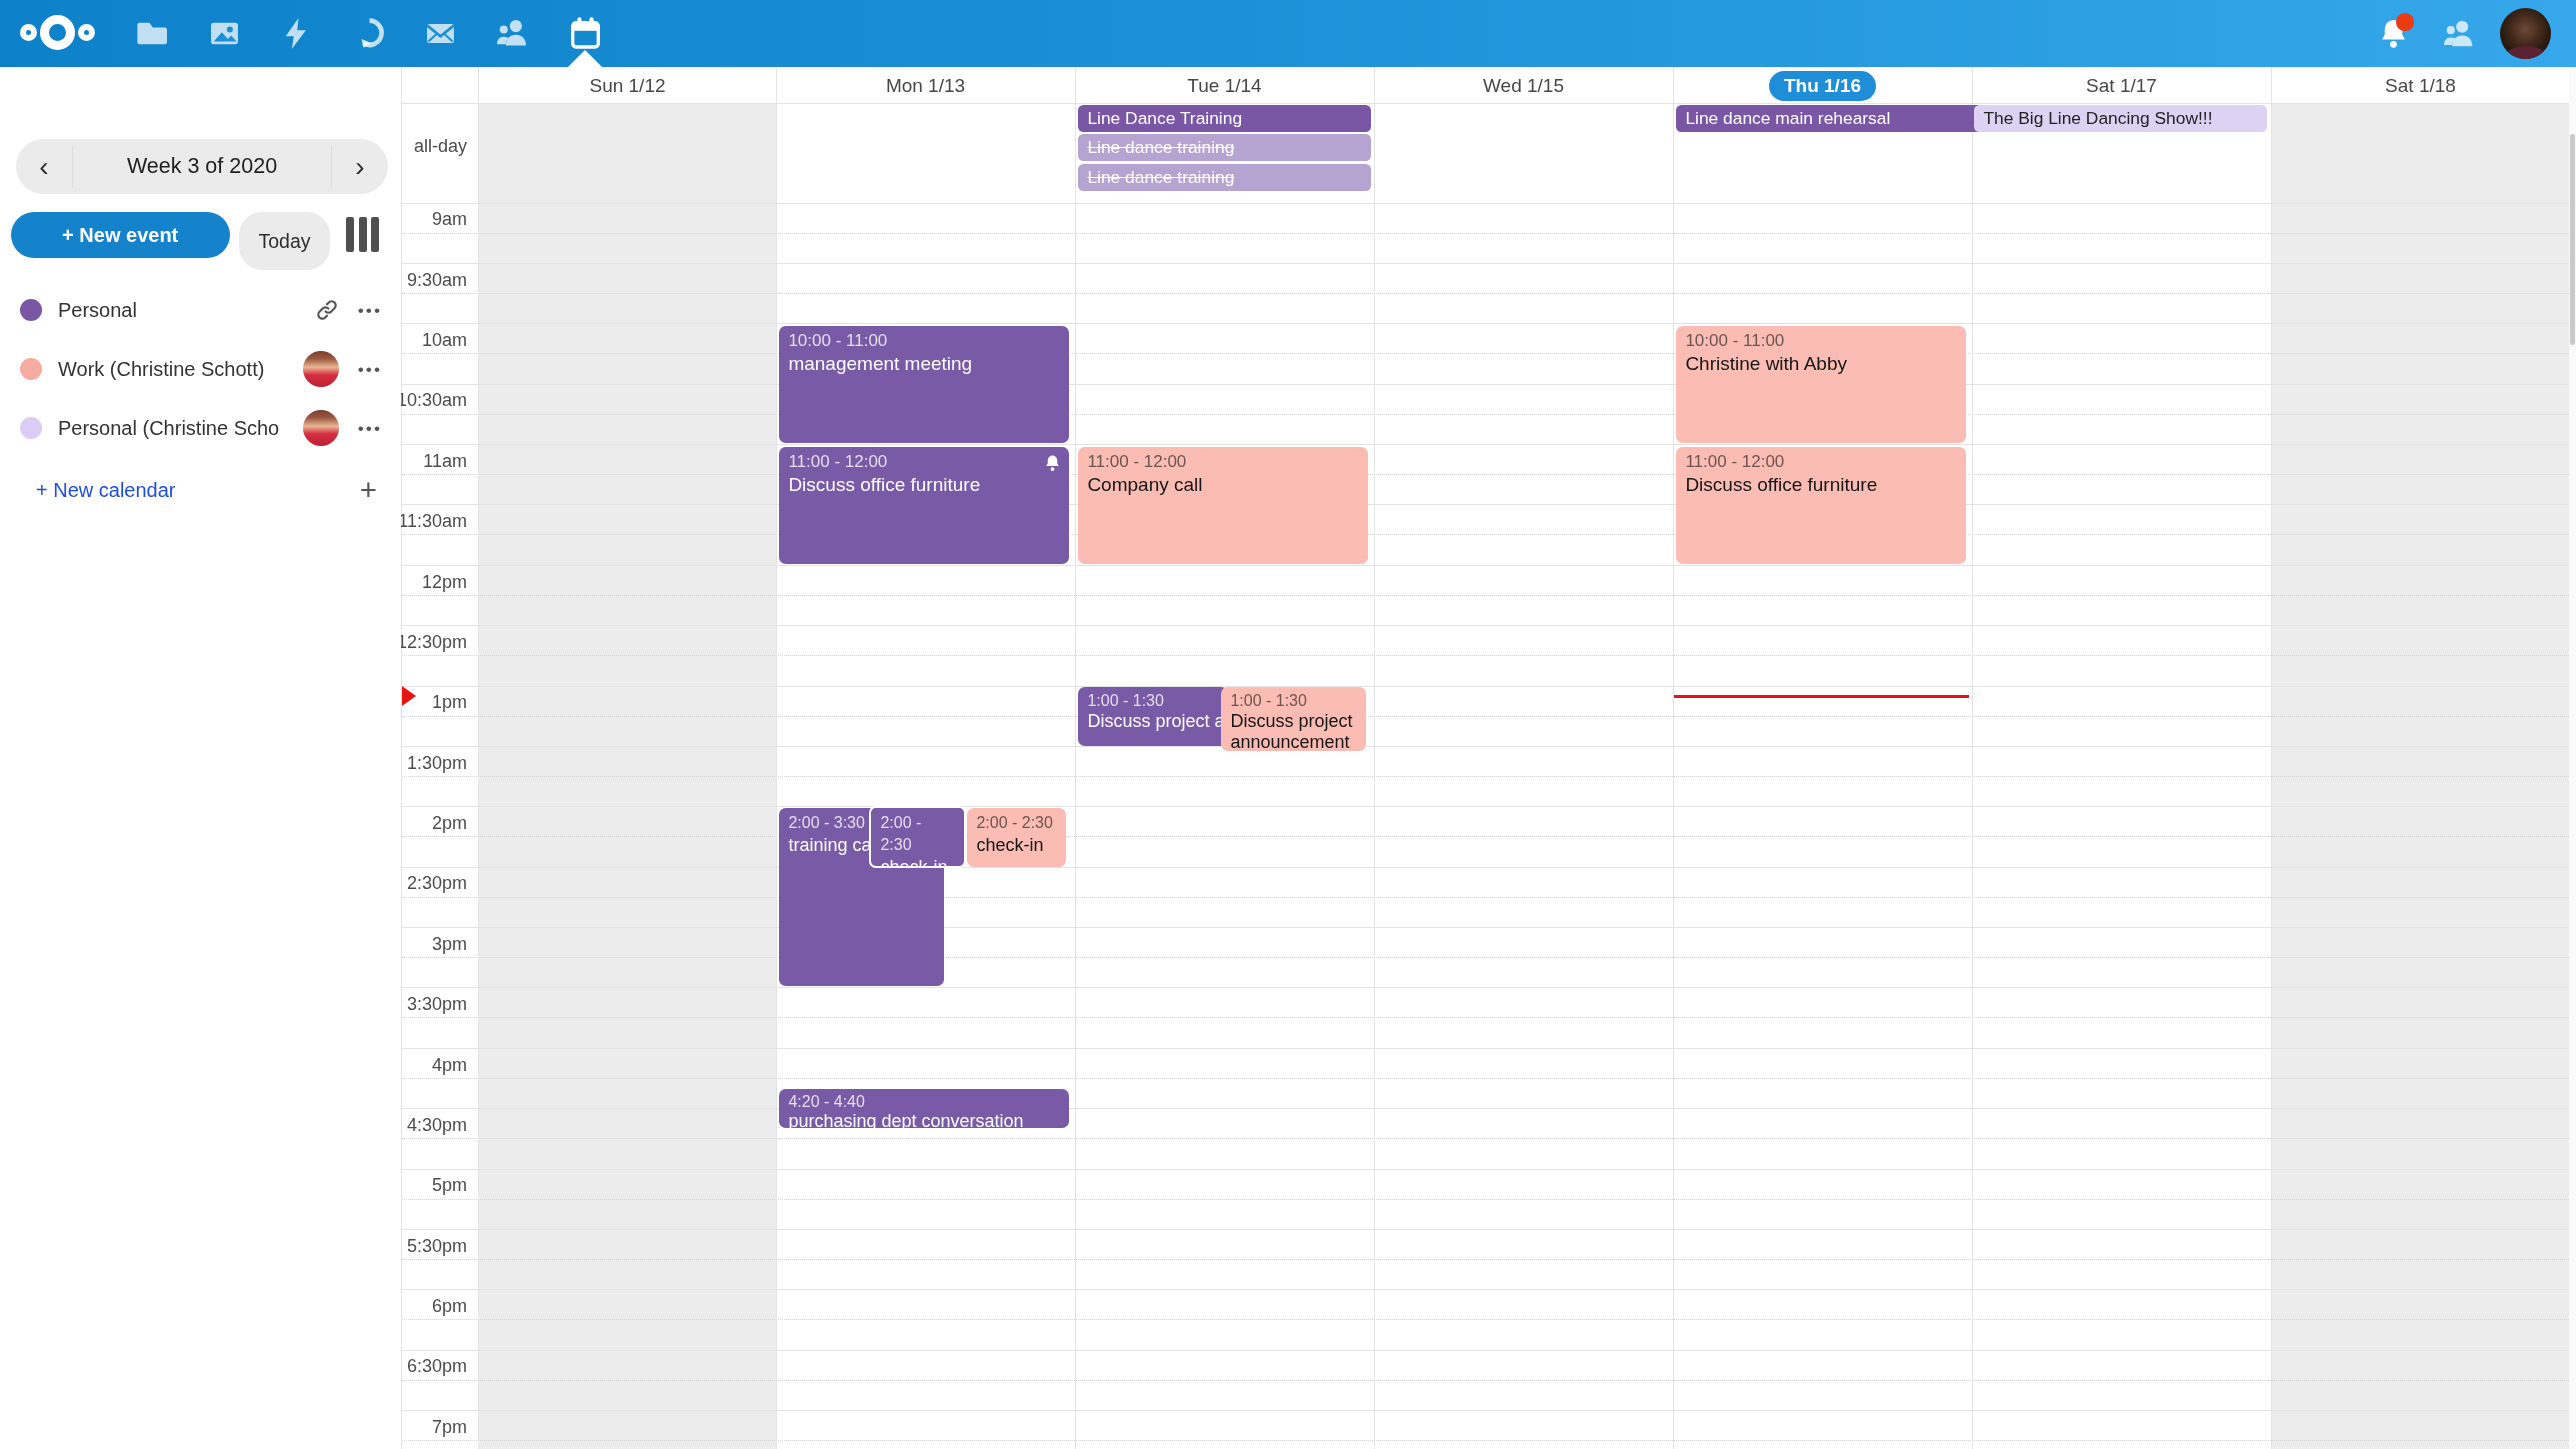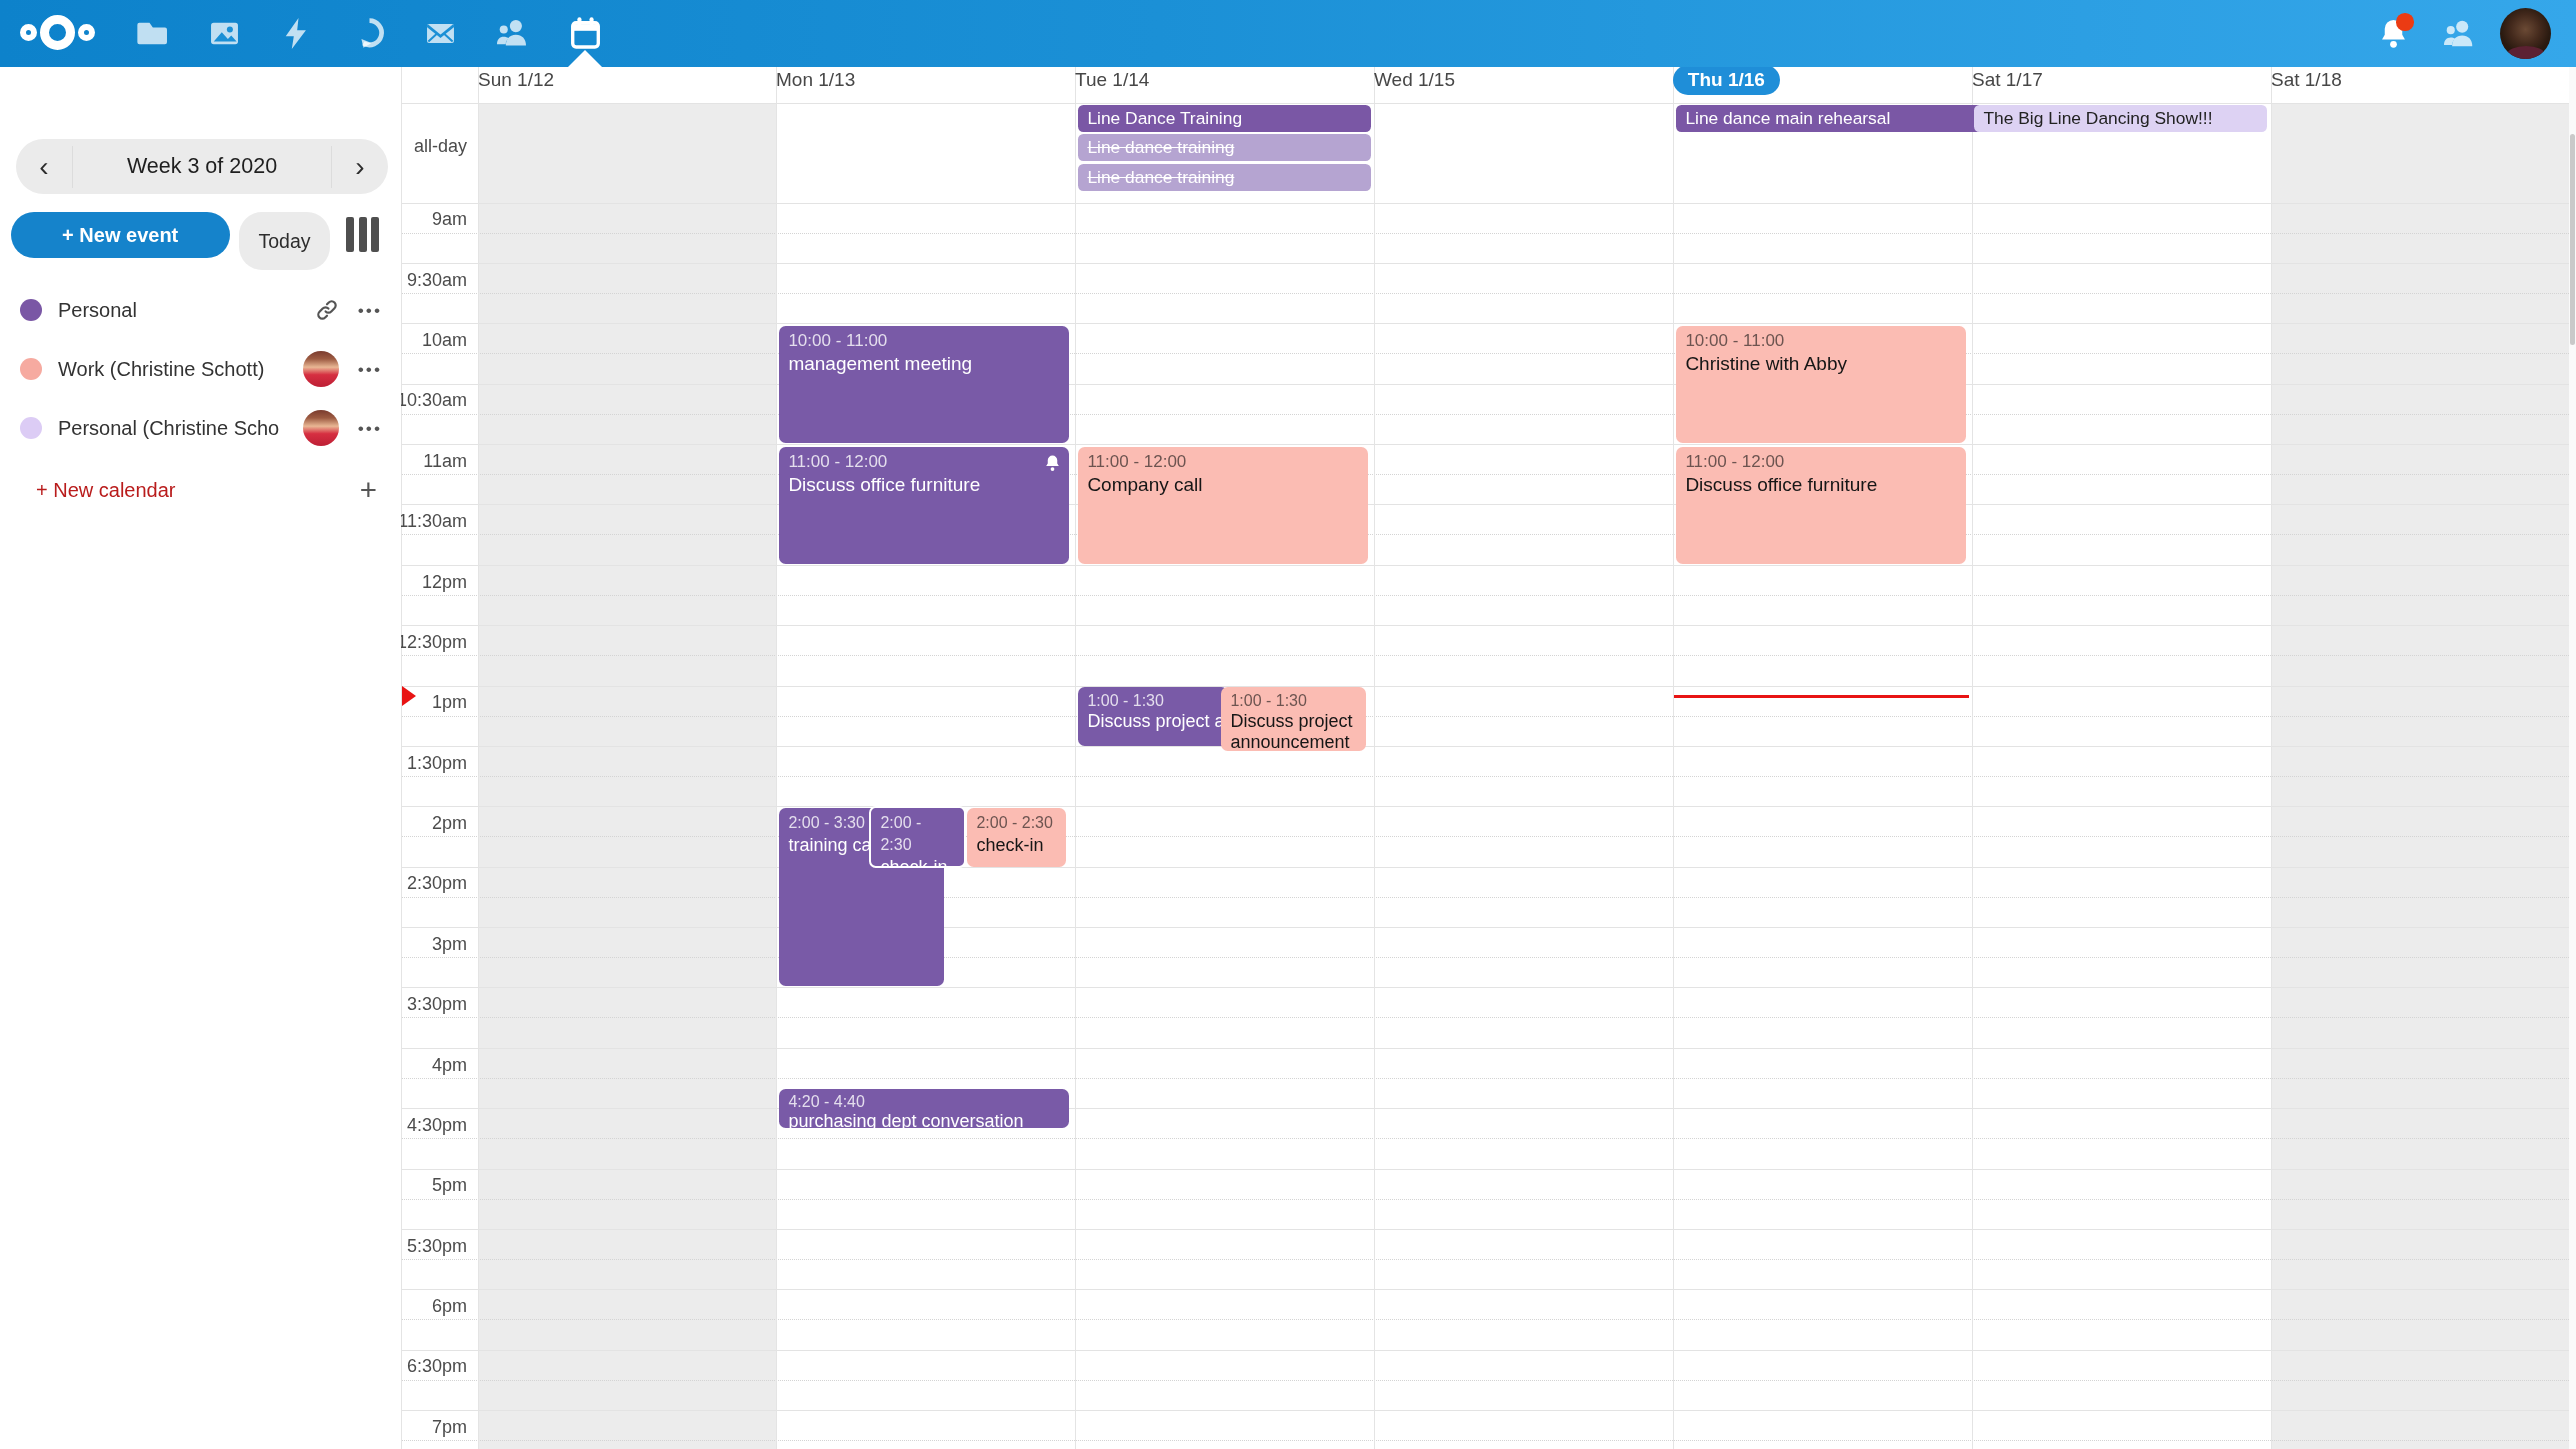--- a/index.html
+++ b/index.html
@@ -36,27 +36,27 @@
               border-radius:23px; color:#2d2d2d; font-size:19.5px; font-family:inherit; }
   .viewSwitch { position:absolute; left:346px; top:150px; width:35px; height:35px; display:flex; gap:4.7px; align-items:center; }
   .viewSwitch span { display:block; width:8px; height:35px; background:#4f4f4f; border-radius:2px; }
   .calRow { position:absolute; left:0; width:401px; height:54px; display:flex; align-items:center; }
   .calDot { width:22px; height:22px; border-radius:50%; margin-left:20px; flex:none; }
   .calName { margin-left:16px; font-size:20px; color:#333; white-space:nowrap; overflow:hidden; max-width:221px; }
   .calRight { position:absolute; right:19px; display:flex; align-items:center; gap:19px; }
   .dots3 { font-size:17.4px; color:#555; letter-spacing:2px; }
   .shareAvatar { width:36px; height:36px; border-radius:50%;
                  background:linear-gradient(180deg,#7a3b2e 0%, #9c5a41 22%, #e9b794 45%, #d62f41 66%, #bd1f35 100%); }
-  .newCalTxt { margin-left:36px; font-size:20px; color:#b91c1c; }
+  .newCalTxt { margin-left:36px; font-size:20px; color:#1d4ed8; }
   .plusIcon { position:absolute; right:24px; font-size:29.5px; color:#555; font-weight:400; }
 
   
   .vline { position:absolute; top:67px; width:1.3px; height:1382px; background:#e4e4e4; z-index:5; }
   .wkend { position:absolute; top:104px; height:1345px; width:298px; background:#ececec; z-index:1; }
-  .dayHead { position:absolute; top:61px; height:37px; display:flex; align-items:center; 
+  .dayHead { position:absolute; top:67px; height:37px; display:flex; align-items:center; justify-content:center;
              font-size:19px; color:#474747; z-index:6; }
   .todayPill { background:#1f8ed8; color:#fff; font-weight:bold; padding:4px 14.8px; border-radius:20px; font-size:19px; }
   .headBorder { position:absolute; left:401px; top:103px; width:2168px; height:1.3px; background:#e3e3e3; z-index:6; }
   .allDayLbl { position:absolute; left:315px; top:136px; width:152px; text-align:right; font-size:18px; color:#4c4c4c; z-index:6; }
   .gridRow { position:absolute; left:401px; width:2168px; height:60px; border-top:1.3px solid #e3e3e3; z-index:2; }
   .gridRow::after { content:""; position:absolute; left:0; top:29px; width:100%; border-top:1.3px dotted #d4d4d4; }
   .tlab { position:absolute; left:315px; width:152px; text-align:right; font-size:18px; color:#4c4c4c; z-index:6; }
 
   .adEv { position:absolute; height:27px; border-radius:5.4px; font-size:17.4px; line-height:27px; padding:0 9.4px;
           white-space:nowrap; overflow:hidden; z-index:8; }

